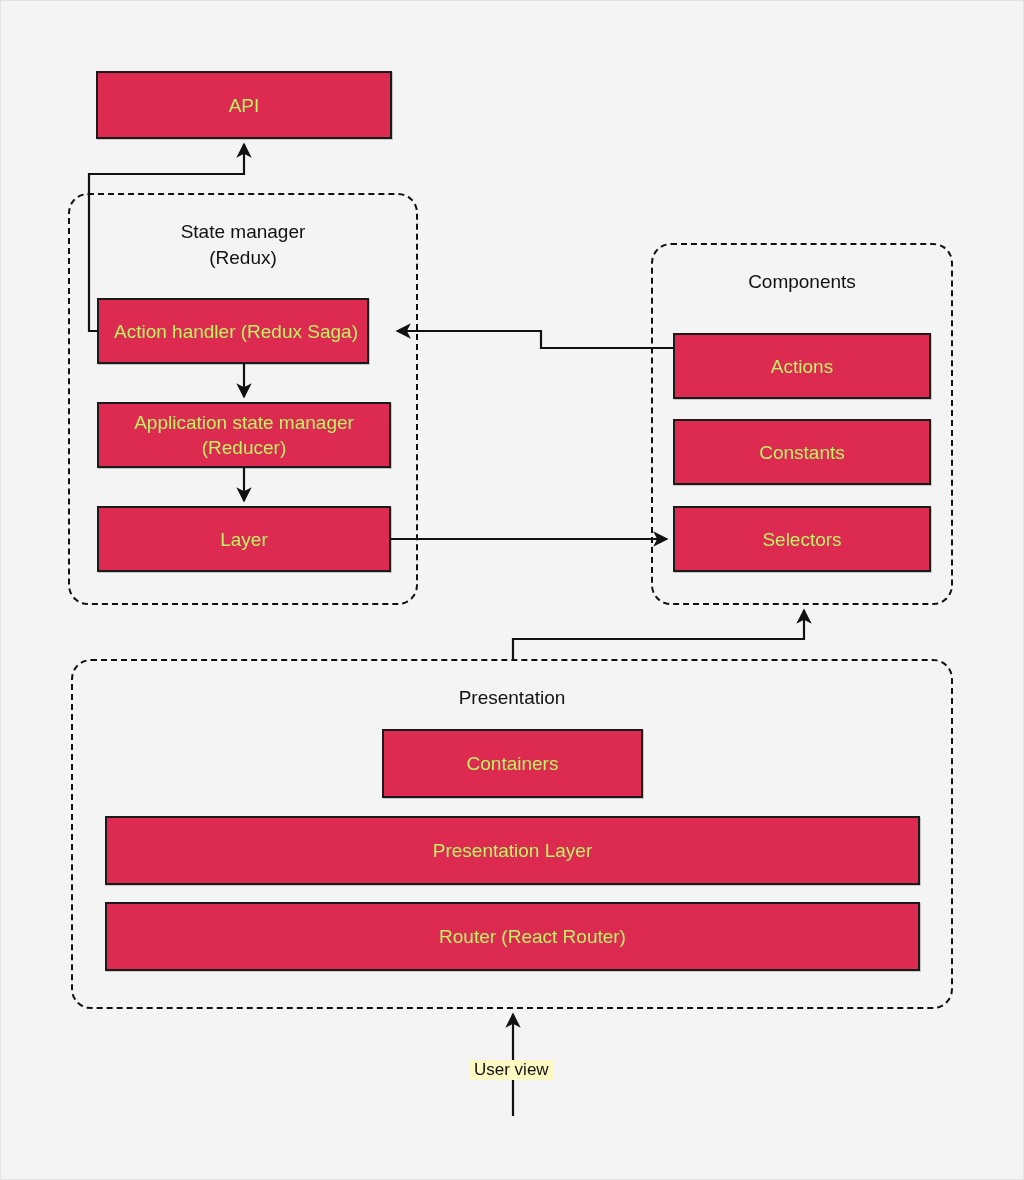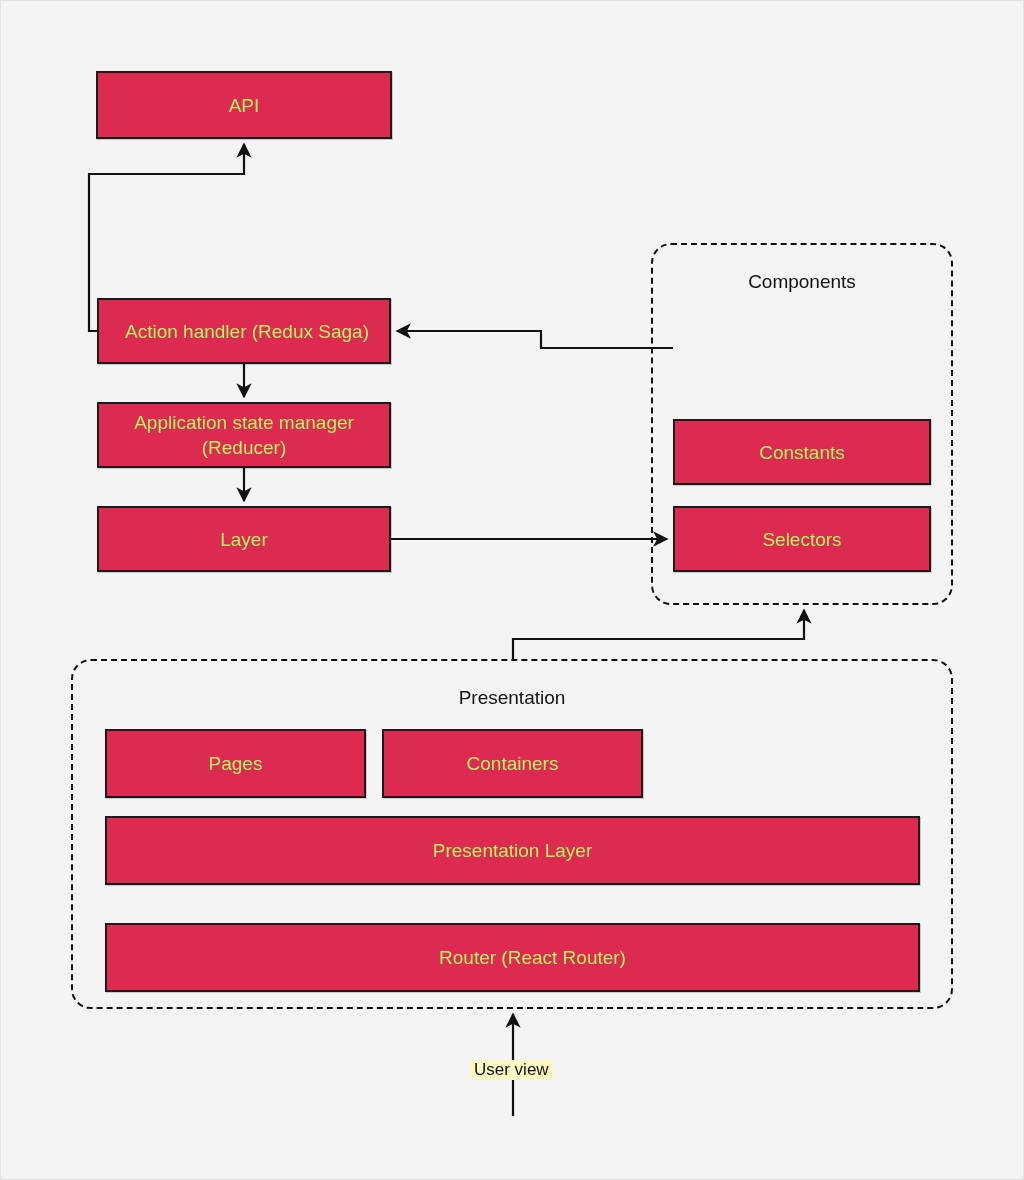--- a/index.html
+++ b/index.html
@@ -91,47 +91,51 @@
 
     <path d="M 672 347 L 540 347 L 540 330 L 396 330" fill="none" stroke="#111111" stroke-width="2.2" marker-end="url(#ah)"></path>
 
     <path d="M 390 538 L 666 538" fill="none" stroke="#111111" stroke-width="2.2" marker-end="url(#ah)"></path>
 
     <path d="M 512 658 L 512 638 L 803 638 L 803 609" fill="none" stroke="#111111" stroke-width="2.2" marker-end="url(#ah)"></path>
 
     <path d="M 512 1115 L 512 1013" fill="none" stroke="#111111" stroke-width="2.2" marker-end="url(#ah)"></path>
   </svg>
 
+  <div class="group" style="left:67px; top:192px; width:350px; height:412px;">
+    <div class="group-title" style="top:24px;">State manager
+(Redux)</div>
+  </div>
 
   <div class="group" style="left:650px; top:242px; width:302px; height:362px;">
     <div class="group-title" style="top:24px;">Components</div>
   </div>
 
   <div class="group" style="left:70px; top:658px; width:882px; height:350px;">
     <div class="group-title" style="top:24px;">Presentation</div>
   </div>
 
   <div class="node" style="left:95px; top:70px; width:296px; height:68px;">API</div>
 
-  <div class="node" style="left:96px; top:297px; width:294px; height:66px;padding-left:6px;">Action handler (Redux Saga)</div>
+  <div class="node" style="left:96px; top:297px; width:272px; height:66px;padding-left:6px;">Action handler (Redux Saga)</div>
 
   <div class="node" style="left:96px; top:401px; width:294px; height:66px;">Application state manager
 (Reducer)</div>
 
   <div class="node" style="left:96px; top:505px; width:294px; height:66px;">Layer</div>
 
+  <div class="node" style="left:672px; top:332px; width:258px; height:66px;">Actions</div>
 
   <div class="node" style="left:672px; top:418px; width:258px; height:66px;">Constants</div>
 
   <div class="node" style="left:672px; top:505px; width:258px; height:66px;">Selectors</div>
 
-  <div class="node" style="left:104px; top:728px; width:261px; height:69px;">Pages</div>
 
   <div class="node" style="left:381px; top:728px; width:261px; height:69px;">Containers</div>
 
 
   <div class="node" style="left:104px; top:815px; width:815px; height:69px;">Presentation Layer</div>
 
-  <div class="node" style="left:104px; top:922px; width:815px; height:69px;padding-left:40px;">Router (React Router)</div>
+  <div class="node" style="left:104px; top:901px; width:815px; height:69px;padding-left:40px;">Router (React Router)</div>
 
   <div class="edge-label" style="left:469px; top:1059px;">User view</div>
 
 </div>
 
 </body></html>

